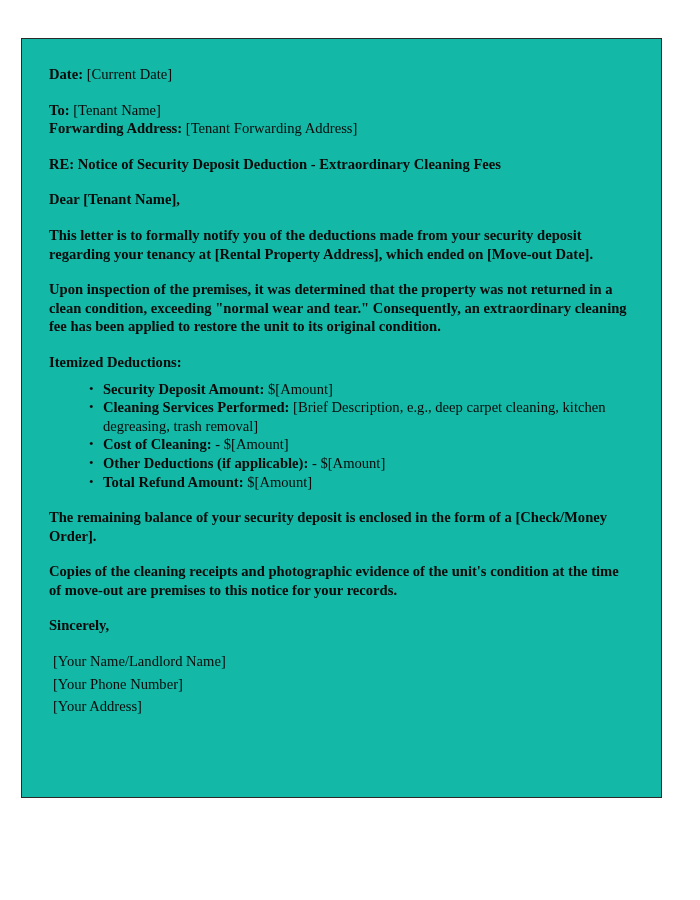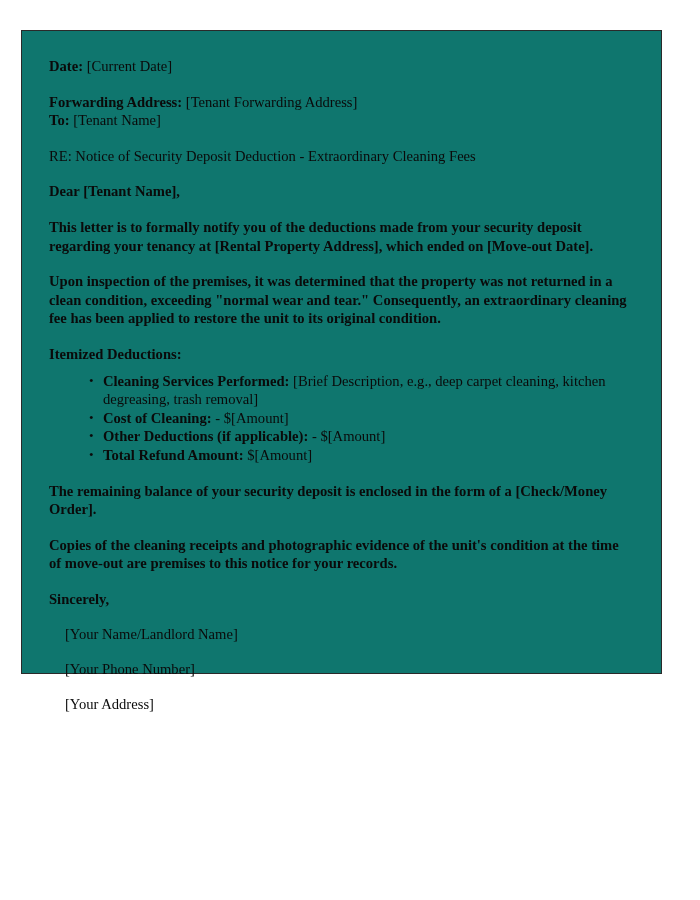--- a/index.html
+++ b/index.html
@@ -11,26 +11,26 @@
     height: 900px;
     background: #ffffff;
     font-family: "Liberation Serif", "DejaVu Serif", serif;
     color: #000000;
     overflow: hidden;
   }
 
   .page-frame {
     position: absolute;
     left: 21px;
-    top: 30px;
+    top: 38px;
     width: 641px;
-    height: 644px;
+    height: 760px;
     box-sizing: border-box;
     border: 1.5px solid #2a2a2a;
-    background: #0f766e;
+    background: #14b8a6;
   }
 
   .letter-body {
     box-sizing: border-box;
     padding: 26px 28px 0 27px;
     font-size: 14.6px;
     line-height: 18.6px;
     color: #0a0a0a;
   }
 
@@ -50,21 +50,21 @@
     line-height: 18.6px;
     text-align: left;
     font-weight: bold;
   }
 
   .bold {
     font-weight: bold;
   }
 
   .re-line {
-    font-weight: normal;
+    font-weight: bold;
     margin: 0 0 17px 0;
     line-height: 18.6px;
   }
 
   .section-heading {
     font-weight: bold;
     margin: 7px 0 8px 0;
     line-height: 18.6px;
   }
 
@@ -85,49 +85,50 @@
     left: 0;
     top: 0;
     font-size: 13px;
     line-height: 18.6px;
   }
 
   .signature-block {
     margin: 0;
   }
   .signature-block .line {
-    margin: 16px;
+    margin: 4px;
   }
 </style>
 </head>
 <body>
 
 <div class="page-frame">
   <div class="letter-body">
 
     <div class="block">
       <p class="line"><span class="bold">Date:</span> <span>[Current Date]</span></p>
     </div>
 
     <div class="block">
+      <p class="line"><span class="bold">To:</span> <span>[Tenant Name]</span></p>
       <p class="line"><span class="bold">Forwarding Address:</span> <span>[Tenant Forwarding Address]</span></p>
-      <p class="line"><span class="bold">To:</span> <span>[Tenant Name]</span></p>
     </div>
 
     <p class="re-line">RE: Notice of Security Deposit Deduction - Extraordinary Cleaning Fees</p>
 
     <p class="para">Dear [Tenant Name],</p>
 
     <p class="para">This letter is to formally notify you of the deductions made from your security deposit regarding your tenancy at [Rental Property Address], which ended on [Move-out Date].</p>
 
     <p class="para">Upon inspection of the premises, it was determined that the property was not returned in a clean condition, exceeding "normal wear and tear." Consequently, an extraordinary cleaning fee has been applied to restore the unit to its original condition.</p>
 
     <p class="section-heading">Itemized Deductions:</p>
 
     <ul class="deductions">
+      <li><span class="bold">Security Deposit Amount:</span> <span>$[Amount]</span></li>
       <li><span class="bold">Cleaning Services Performed:</span> <span>[Brief Description, e.g., deep carpet cleaning, kitchen degreasing, trash removal]</span></li>
       <li><span class="bold">Cost of Cleaning:</span> <span>- $[Amount]</span></li>
       <li><span class="bold">Other Deductions (if applicable):</span> <span>- $[Amount]</span></li>
       <li><span class="bold">Total Refund Amount:</span> <span>$[Amount]</span></li>
     </ul>
 
     <p class="para">The remaining balance of your security deposit is enclosed in the form of a [Check/Money Order].</p>
 
     <p class="para">Copies of the cleaning receipts and photographic evidence of the unit's condition at the time of move-out are premises to this notice for your records.</p>
 

